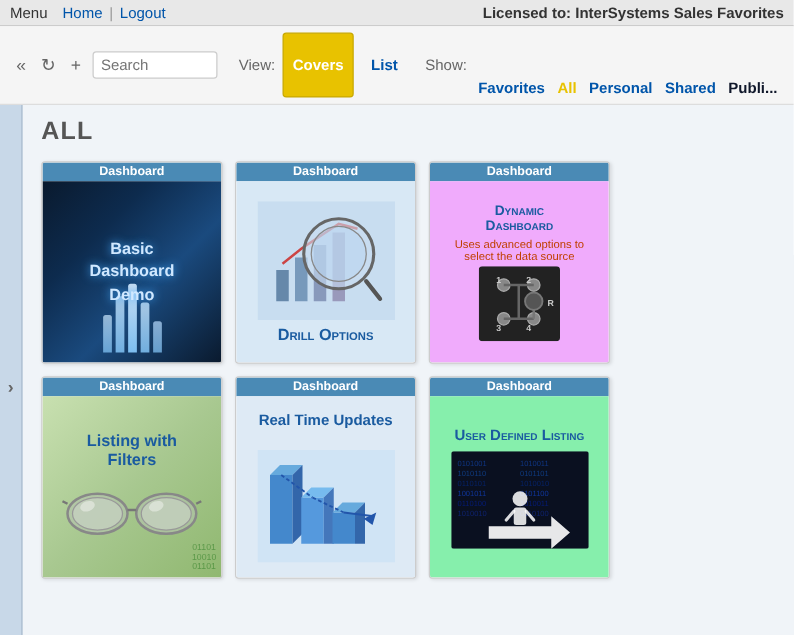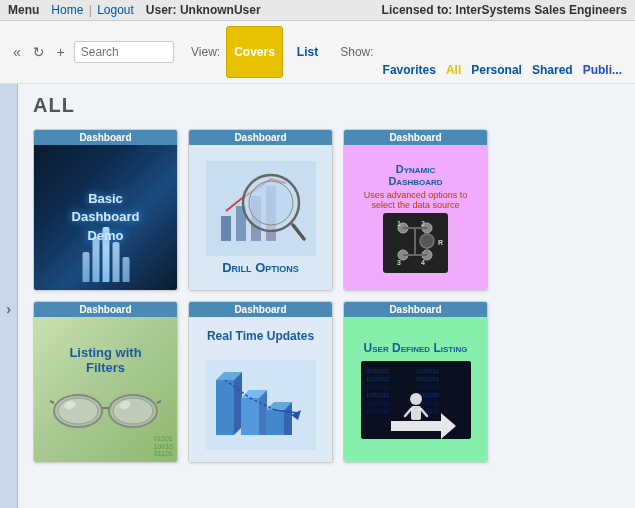--- a/index.html
+++ b/index.html
@@ -8,21 +8,21 @@
     
     .menu-bar {
       background: #e8e8e8;
       border-bottom: 1px solid #ccc;
       padding: 3px 8px;
       display: flex;
       align-items: center;
       gap: 12px;
       font-size: 12px;
     }
-    .menu-bar-left { font-weight: bold; color: #333; }
+    .menu-bar-left { font-weight: normal; color: #333; }
     .menu-bar-links a { color: #0055aa; text-decoration: none; }
     .menu-bar-links span { color: #999; margin: 0 2px; }
     .menu-bar-user { color: #333; }
     .menu-bar-user span { font-weight: bold; color: #333; }
     .menu-bar-license { margin-left: auto; color: #333; }
     .menu-bar-license span { font-weight: bold; }
 
     
     .toolbar {
       background: #f5f5f5;
@@ -73,21 +73,21 @@
     .show-option {
       font-size: 12px;
       font-weight: bold;
       cursor: pointer;
       padding: 1px 3px;
     }
     .show-option-favorites { color: #0055aa; }
     .show-option-all { color: #e8c200; }
     .show-option-personal { color: #0055aa; }
     .show-option-shared { color: #0055aa; }
-    .show-option-public { color: #1d4ed8; }
+    .show-option-public { color: #0f172a; }
 
     
     .main-content {
       background: #f0f4f8;
       height: calc(508px - 58px);
       display: flex;
       overflow: hidden;
     }
 
     
@@ -216,27 +216,23 @@
 </head>
 <body>
 
 <div class="menu-bar">
   <span class="menu-bar-left">Menu</span>
   <span class="menu-bar-links">
     <a href="#">Home</a>
     <span> | </span>
     <a href="#">Logout</a>
   </span>
-  <span class="menu-bar-user">
-    <span>User:</span>
-    <span>UnknownUser</span>
-  </span>
   <span class="menu-bar-license">
     <span>Licensed to:</span>
-    <span>InterSystems Sales Engineers</span>
+    <span>InterSystems Sales Favorites</span>
   </span>
 </div>
 
 <div class="toolbar">
   <button class="toolbar-nav-btn">«</button>
   <button class="toolbar-nav-btn">↻</button>
   <button class="toolbar-nav-btn">+</button>
   <input class="search-input" type="text" placeholder="Search" style="">
   <span class="toolbar-spacer"></span>
   <span class="view-label">View:</span>

